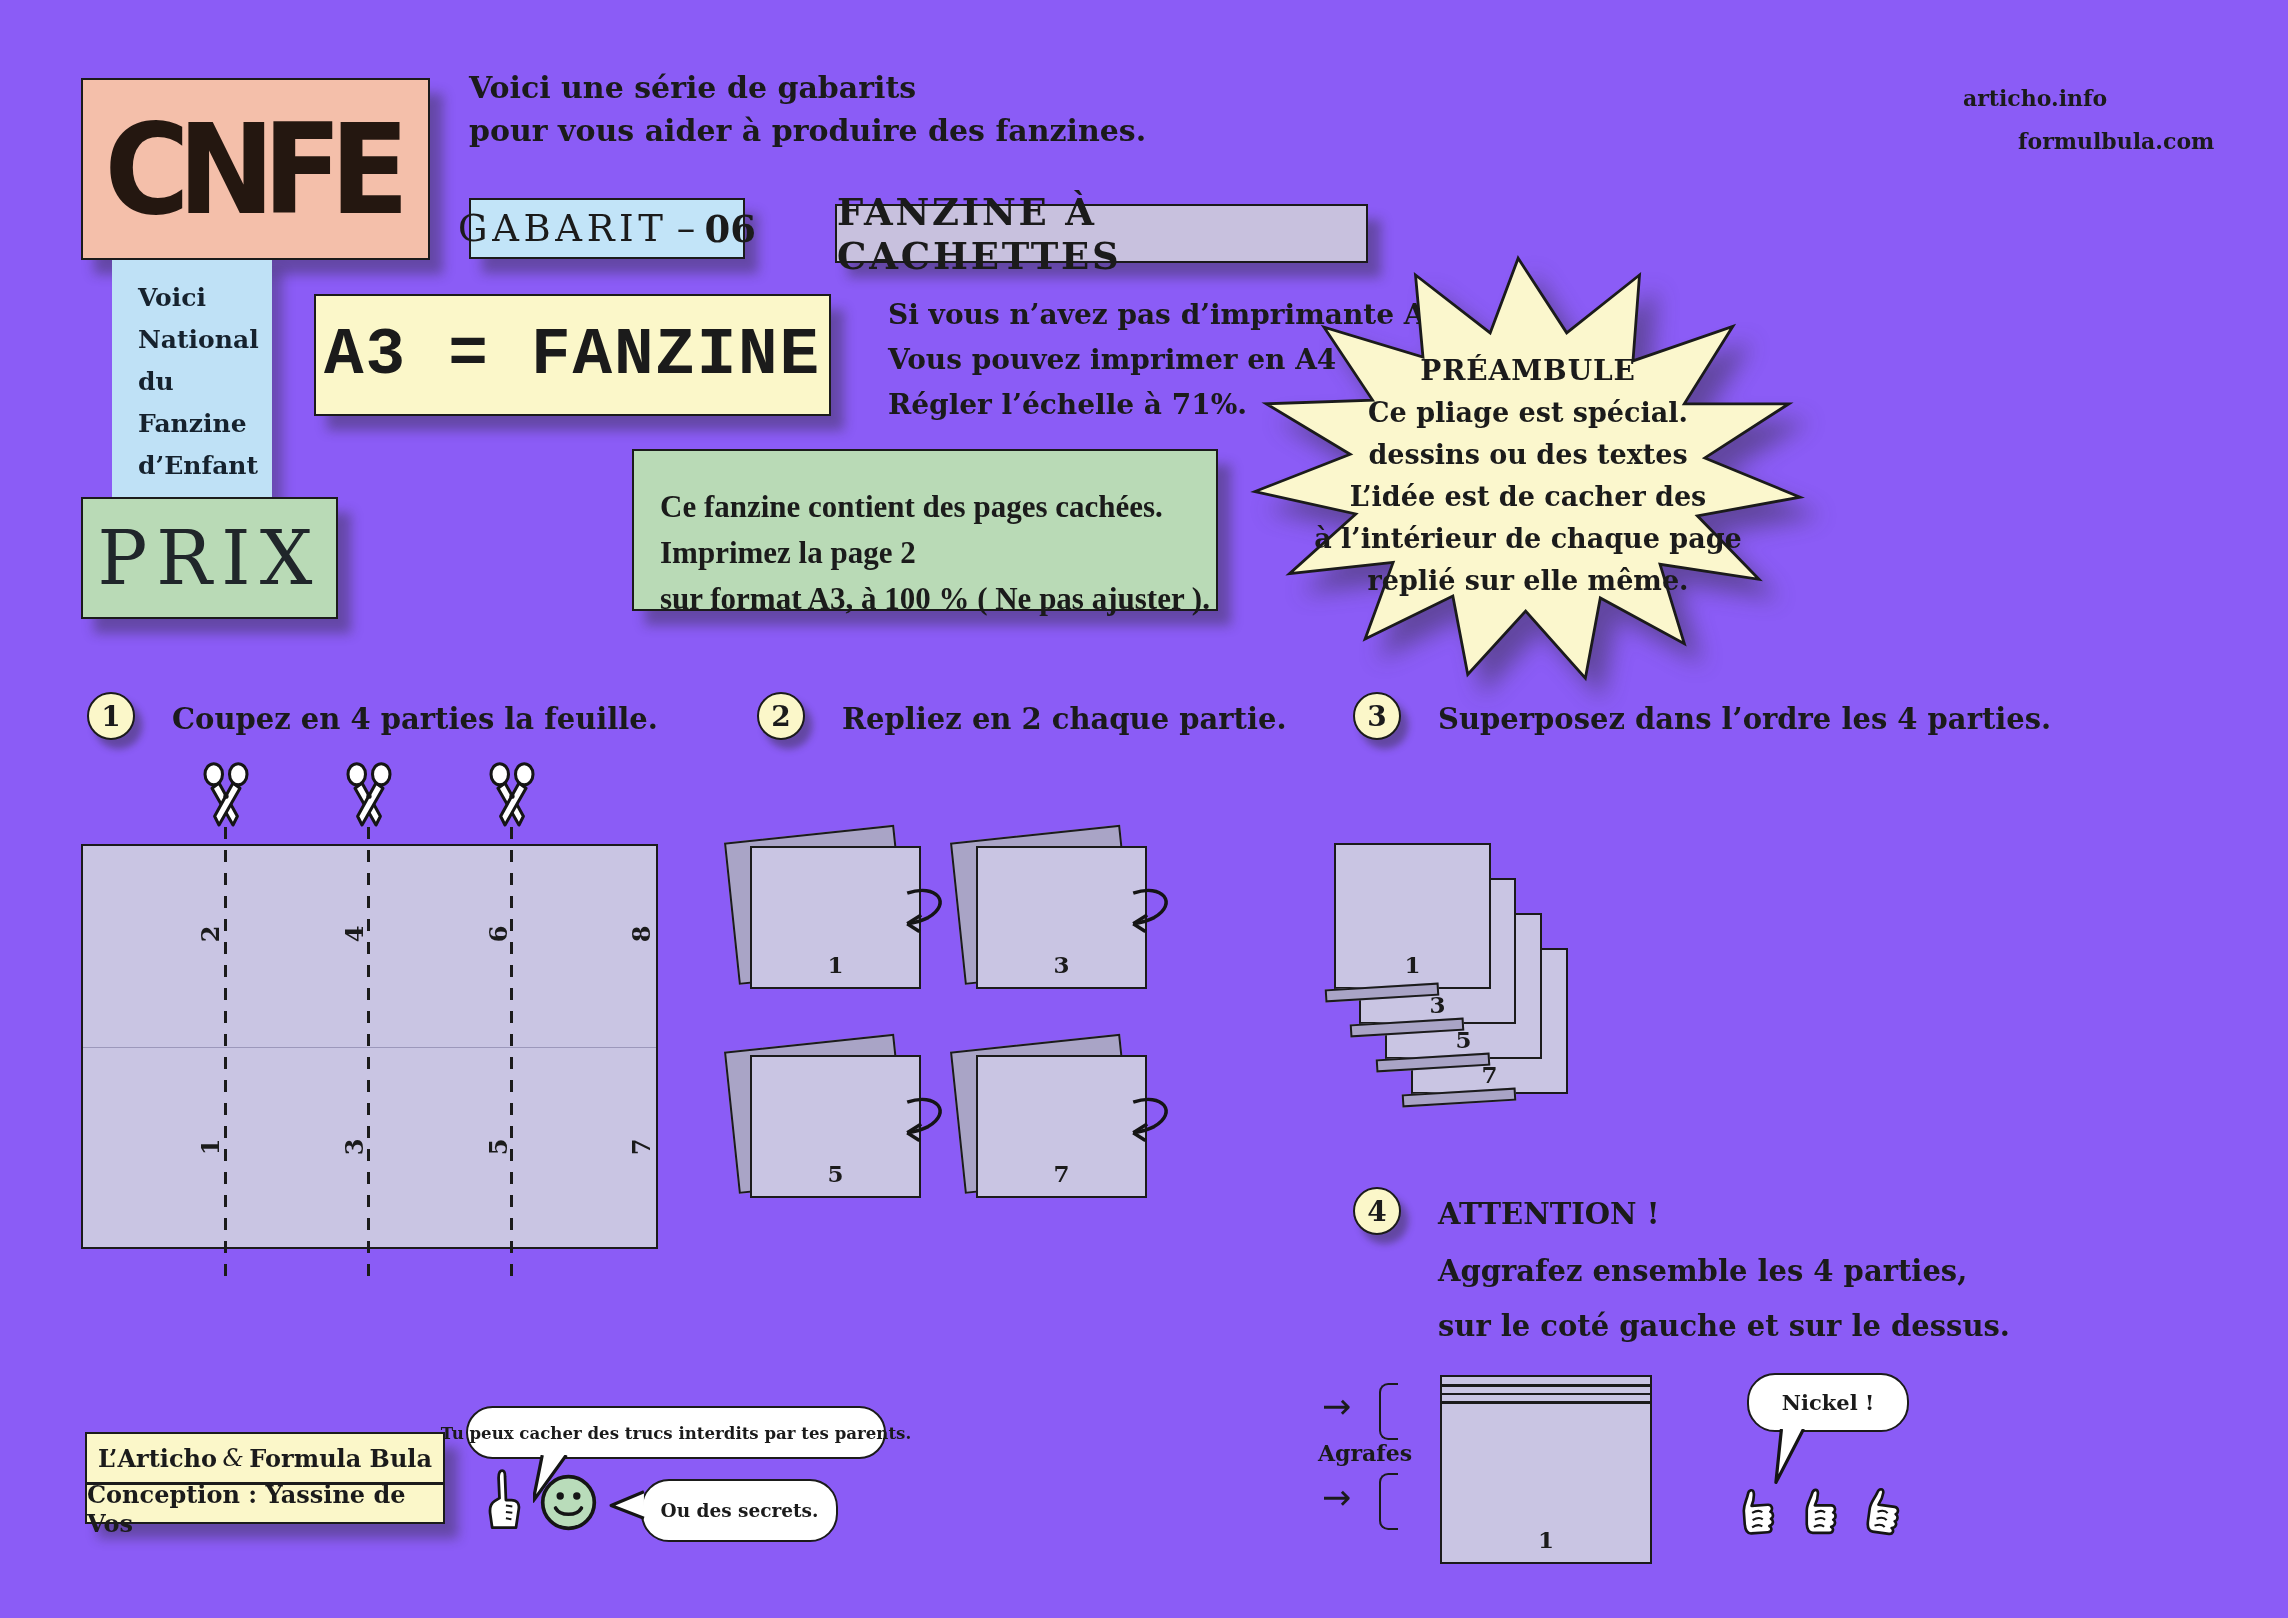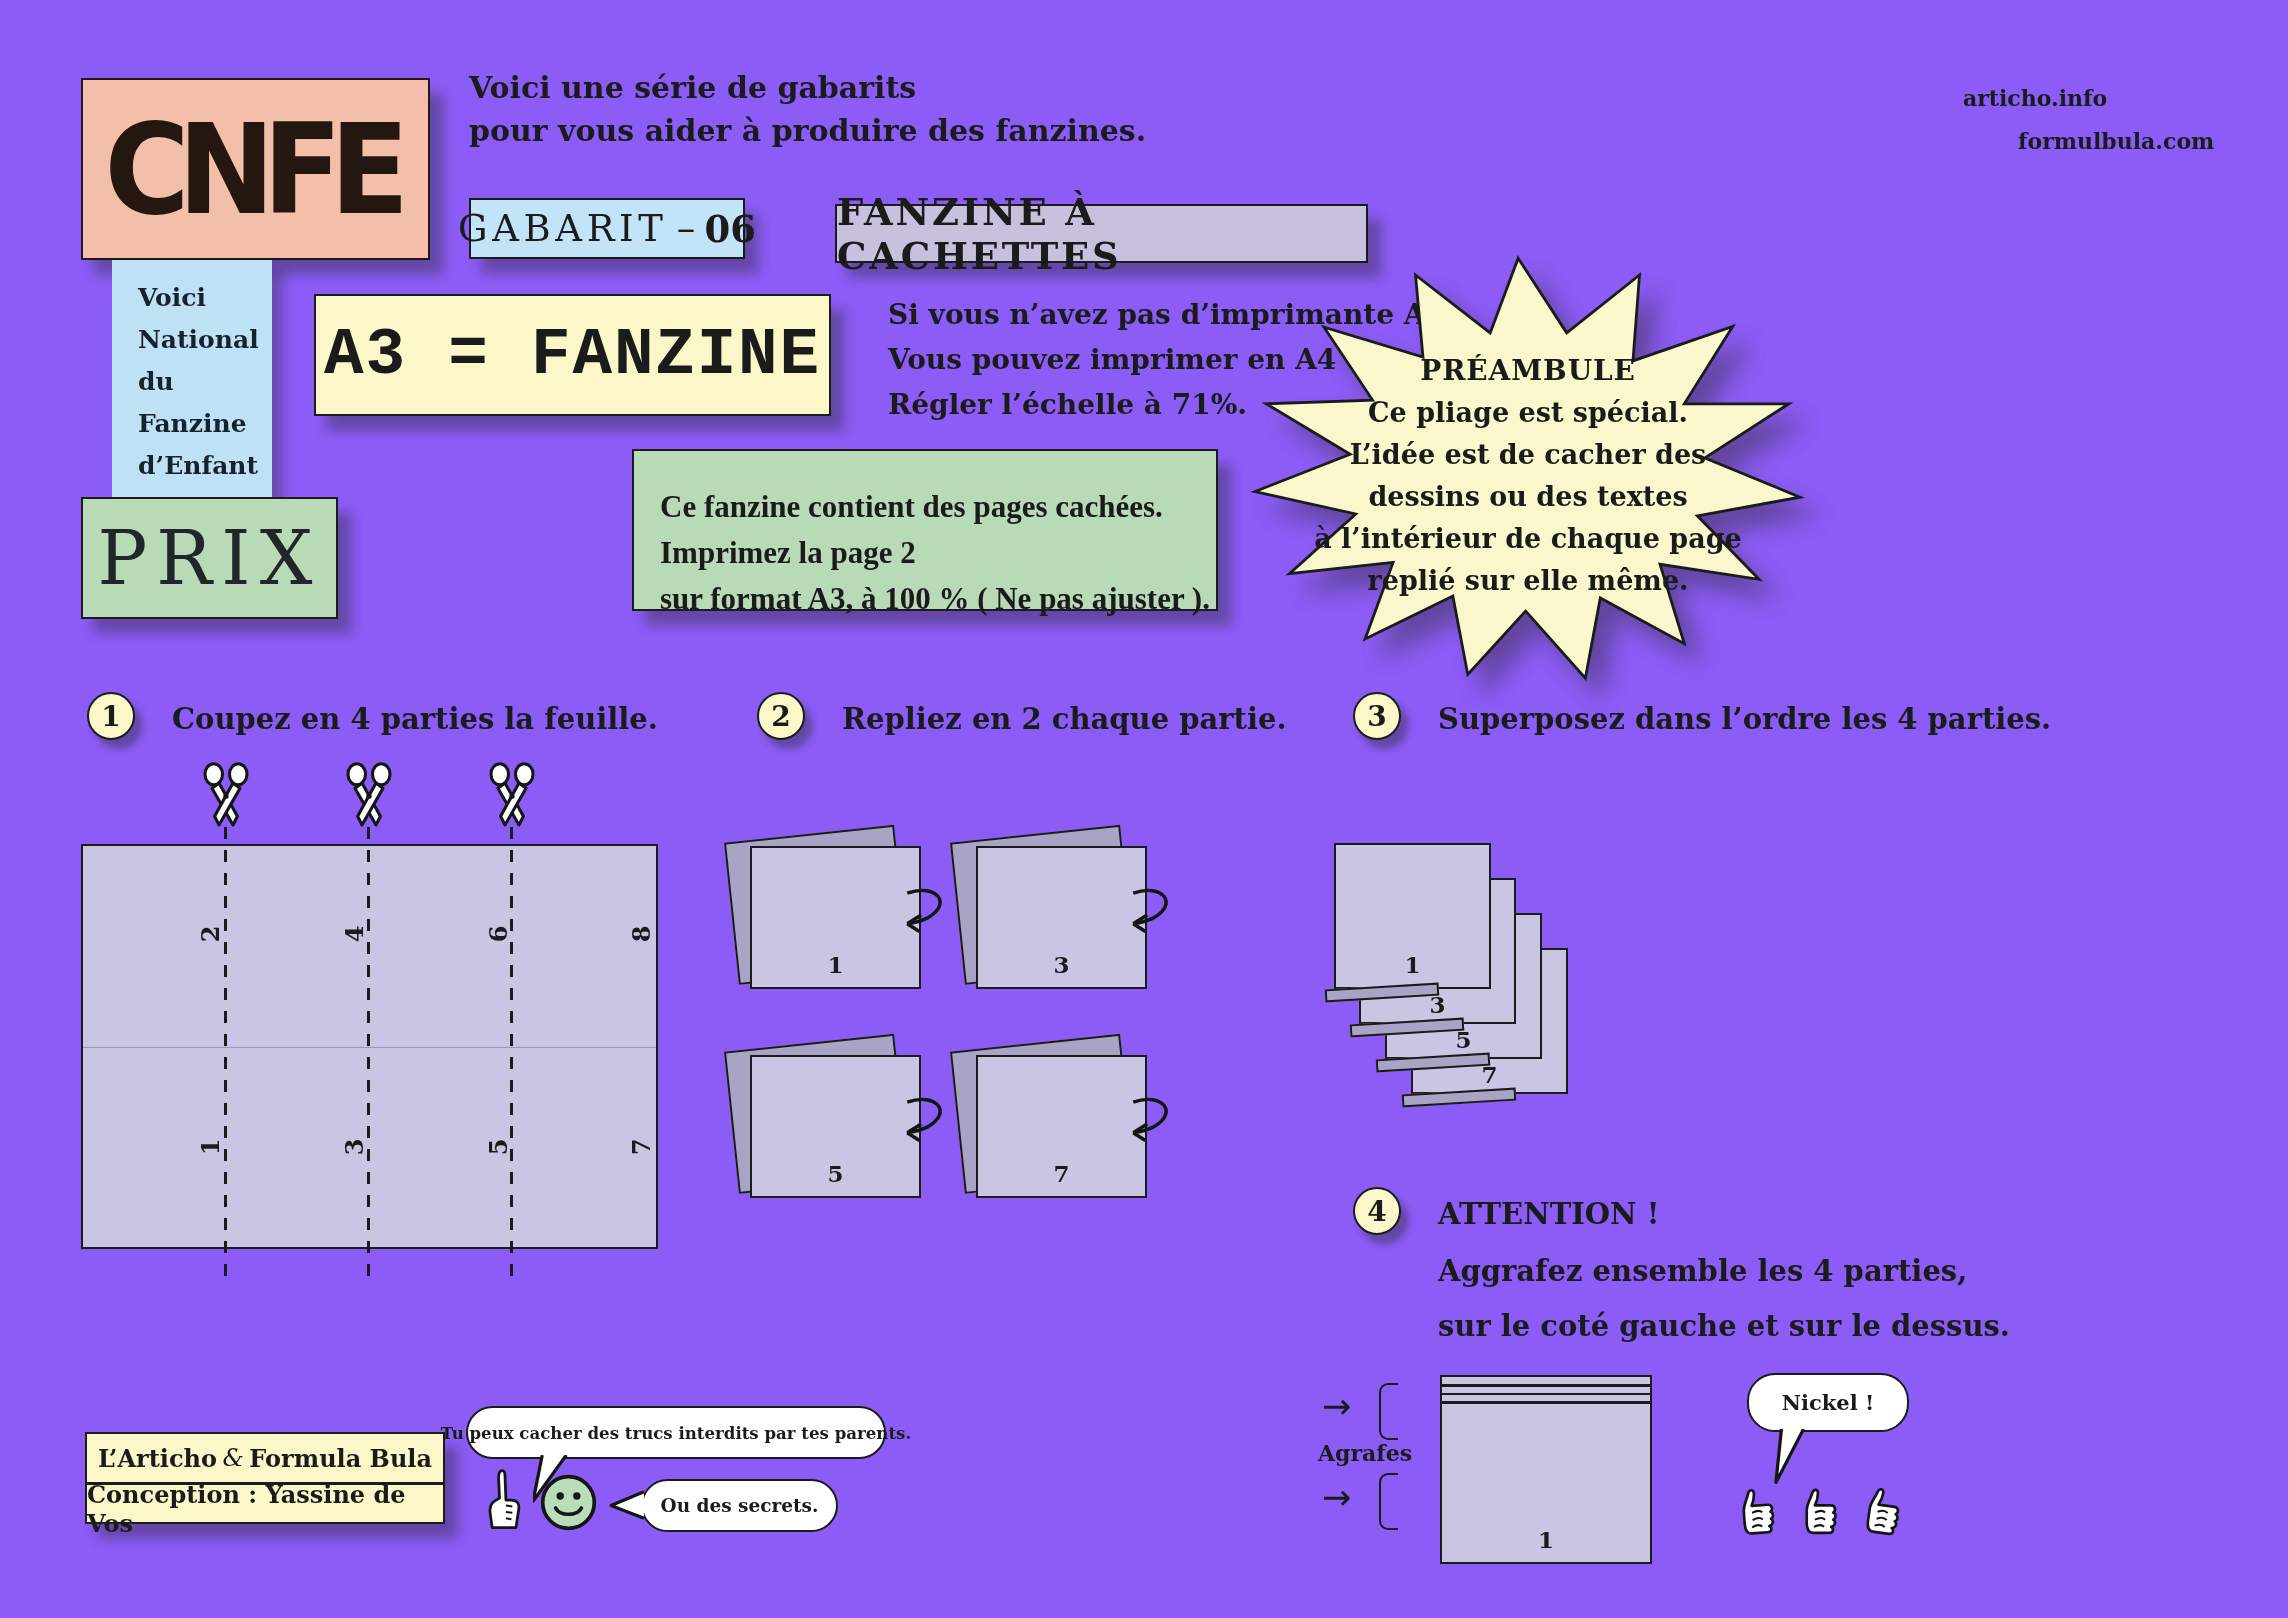--- a/index.html
+++ b/index.html
@@ -79,21 +79,21 @@
   .stripe{position:absolute;left:-0.9px;right:-0.9px;height:2.8px;background:var(--ink);}
   .bracket{position:absolute;width:18.5px;height:57px;border:2.8px solid var(--ink);border-right:none;
            border-radius:9.2px 0 0 9.2px;box-sizing:border-box;}
   .arrow-glyph{position:absolute;font-family:"DejaVu Sans",sans-serif;font-size:35px;font-weight:400;color:var(--ink);}
   .agrafes{left:1318px;top:1440px;font-size:22px;font-weight:700;}
 
   
   .bubble{position:absolute;background:#fff;border:2.8px solid var(--ink);border-radius:28px;
           display:flex;align-items:center;justify-content:center;font-weight:700;box-sizing:border-box;white-space:nowrap;}
   .bubble-parents{left:466px;top:1406px;width:420px;height:53px;font-size:16.6px;}
-  .bubble-secrets{left:641px;top:1479px;width:197px;height:53px;font-size:18.5px;}
+  .bubble-secrets{left:641px;top:1479px;width:197px;height:63px;font-size:18.5px;}
   .bubble-nickel{left:1747px;top:1373px;width:162px;height:59px;font-size:21px;}
   .tail{position:absolute;}
 
   
   .credits-box{left:85px;top:1432px;width:360px;height:92px;background:var(--yellow);}
   .credits-row{position:absolute;left:0;right:0;height:48px;display:flex;align-items:center;justify-content:center;
                font-size:24px;font-weight:700;}
   .credits-div{position:absolute;left:0;right:0;top:48px;height:2.8px;background:var(--ink);}
   .amp{font-weight:400;font-style:italic;padding:0 5.5px;}
 </style>
@@ -157,22 +157,22 @@
   <div class="abs urls slab" style="left:1963px;top:85px;">articho.info</div>
   <div class="abs urls slab" style="left:2018px;top:128px;">formulbula.com</div>
 
   <div class="abs star-wrap">
     <svg class="star-svg" width="581" height="448" viewBox="0 0 620 480">
       <polygon points="300,12 352,92 430,30 423,122 530,85 478,168 590,168 500,226 602,268 492,288 558,356 452,340 478,425 388,376 372,462 308,390 246,458 230,374 136,420 166,338 55,350 126,286 18,262 120,222 30,168 144,164 92,86 198,118 190,30 270,92" fill="#fbf7cd" stroke="#1b1b1b" stroke-width="3"></polygon>
     </svg>
     <div class="star-text">
       <div class="star-title">PRÉAMBULE</div>
       <div>Ce pliage est spécial.</div>
+      <div>dessins ou des textes</div>
       <div>L’idée est de cacher des</div>
-      <div>dessins ou des textes</div>
       <div>à l’intérieur de chaque page</div>
       <div>replié sur elle même.</div>
     </div>
   </div>
 
   <div class="step-circle" style="left:87px;top:692px;">1</div>
   <div class="step-label slab" style="left:172px;top:702px;">Coupez en 4 parties la feuille.</div>
 
   <div class="step-circle" style="left:757px;top:692px;">2</div>
   <div class="step-label slab" style="left:842px;top:702px;">Repliez en 2 chaque partie.</div>

